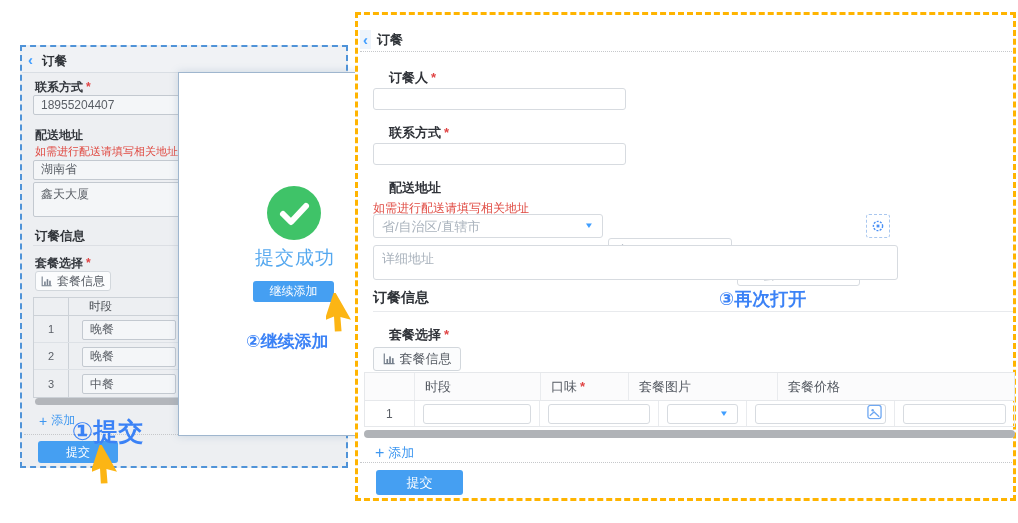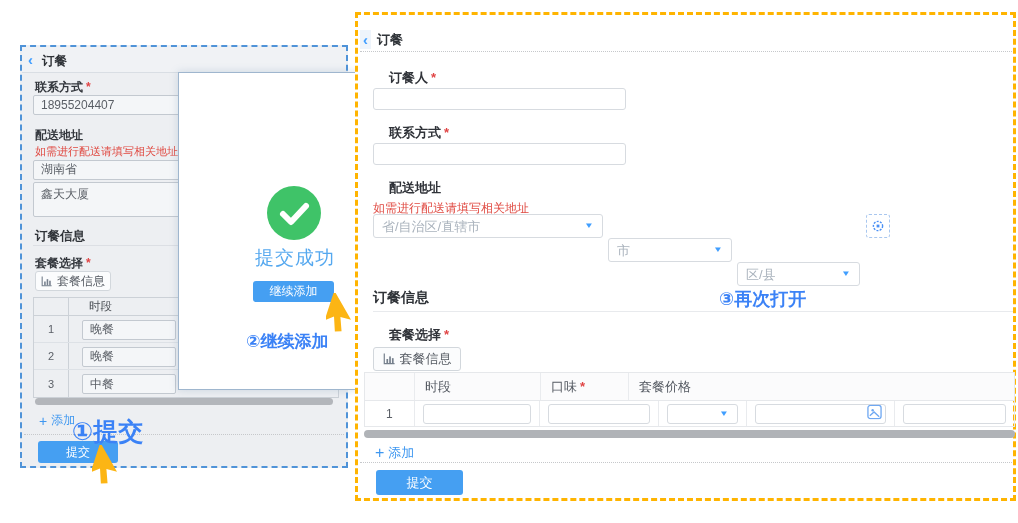--- a/index.html
+++ b/index.html
@@ -40,21 +40,21 @@
   .rowinput { width:94px; height:20px; margin-left:13px; }
   .scrollthumb { background:#b3b6bb; border-radius:4px; }
   .addlink { color:#3e97f0; font-size:12px; display:flex; align-items:center; gap:4px; cursor:pointer; }
   .plus { font-size:14px; line-height:1; }
   .dotline { border-top:1px dotted #c6c8cb; }
   .btn-primary { background:#459ff2; color:#fff; border:none; border-radius:3px;
     font-size:12px; display:flex; align-items:center; justify-content:center;
     cursor:pointer; font-family:inherit; }
 
   
-  #modal { left:178px; top:72px; width:182px; height:318px; background:#fff;
+  #modal { left:178px; top:72px; width:182px; height:364px; background:#fff;
     border:1px solid #9fb6ce; box-shadow:0 0 8px rgba(90,130,170,.25); }
   .ok-circle { position:absolute; width:54px; height:54px; border-radius:50%; background:#3fc368; }
   .success-text { position:absolute; color:#55a8ef; font-size:19px; letter-spacing:1px; white-space:nowrap; }
 
   
   #right-panel { left:355px; top:12px; width:661px; height:489px;
     border:3px dashed #ffb400; background:#fff; }
   .rtitle { font-size:13px; font-weight:bold; color:#2f3338; }
   .rlabel { font-size:13px; font-weight:bold; color:#303339; white-space:nowrap;margin-left:16px; }
   .rhint { font-size:12px; color:#e04a42; white-space:nowrap; }
@@ -196,20 +196,23 @@
       <input class="rinput" placeholder="区/县" style="">
       <span class="caret">▼</span>
     </div>
     <div class="abs aimbtn" style="left:508px; top:199px; width:24px; height:24px;">
       <svg width="14" height="14" viewBox="0 0 14 14">
         <circle cx="7" cy="7" r="4.6" stroke="#4a90f5" stroke-width="1.4" fill="none" stroke-dasharray="2 1.3"></circle>
         <rect x="5.6" y="5.6" width="2.8" height="2.8" fill="#4a90f5"></rect>
       </svg>
     </div>
 
+    <div class="abs" style="left:15px; top:230px; width:525px; height:35px;">
+      <textarea class="rtextarea" placeholder="详细地址" style=""></textarea>
+    </div>
 
     <div class="abs rsec" style="left:15px; top:274px;">订餐信息</div>
     <div class="abs divline" style="left:15px; top:296px; width:640px; border-color:#e8eaed;"></div>
 
     <div class="abs rlabel" style="left:15px; top:311px;">
       <span>套餐选择</span><span class="req">*</span>
     </div>
     <div class="abs chartbtn" style="left:15px; top:332px; width:88px; height:24px; font-size:13px;">
       <svg width="12" height="12" viewBox="0 0 14 14">
         <path d="M1.5 0.5 V12.5 H13.5" stroke="#76808d" stroke-width="1.4" fill="none"></path>
@@ -221,20 +224,21 @@
     </div>
 
     <div class="abs rtable" style="left:6px; top:357px; width:651px;">
       <div class="hrow">
         <div class="hcell" style="width:50px;"></div>
         <div class="hcell" style="width:126px;">时段</div>
         <div class="hcell" style="width:88px;">
           <span>口味</span>
             <span class="req">*</span>
         </div>
+        <div class="hcell" style="width:149px;">套餐图片</div>
         <div class="hcell" style="width:119px; border-right:none;">套餐价格</div>
       </div>
       <div class="brow">
         <div class="bcell" style="width:50px; justify-content:center; padding:0; font-size:12px; color:#5a5f66;">1</div>
         <div class="bcell" style="width:126px;">
             <div style="width:100%; height:20px;">
           <input class="rinput" style="font-size: 12px;"></div>
           </div>
         <div class="bcell" style="width:119px;">
             <div style="width:100%; height:20px;">

